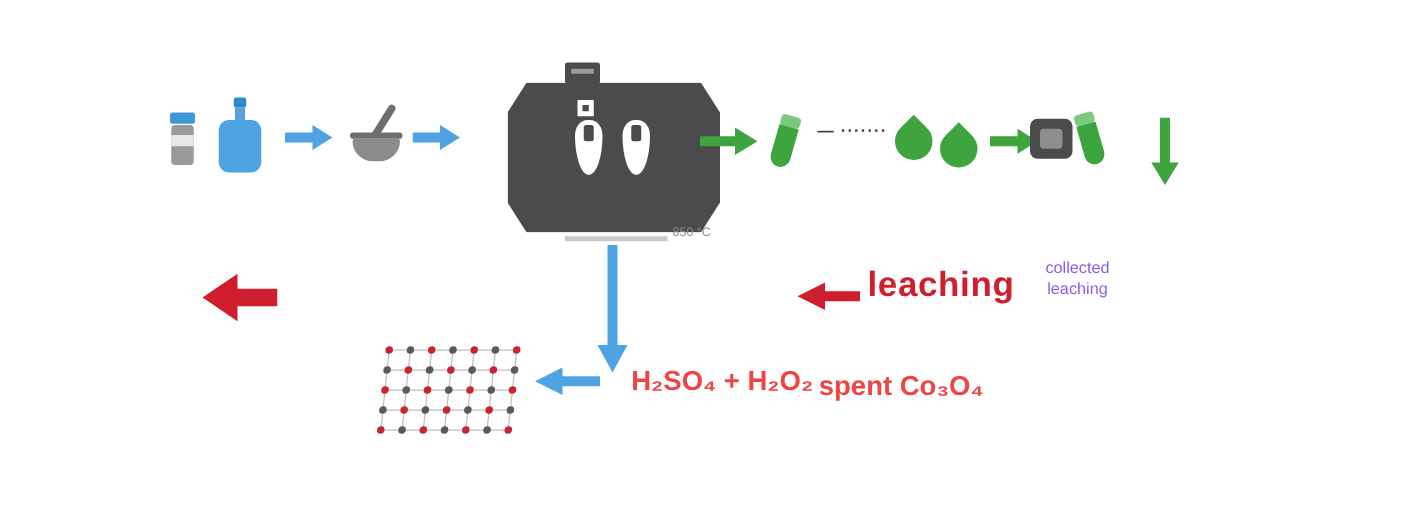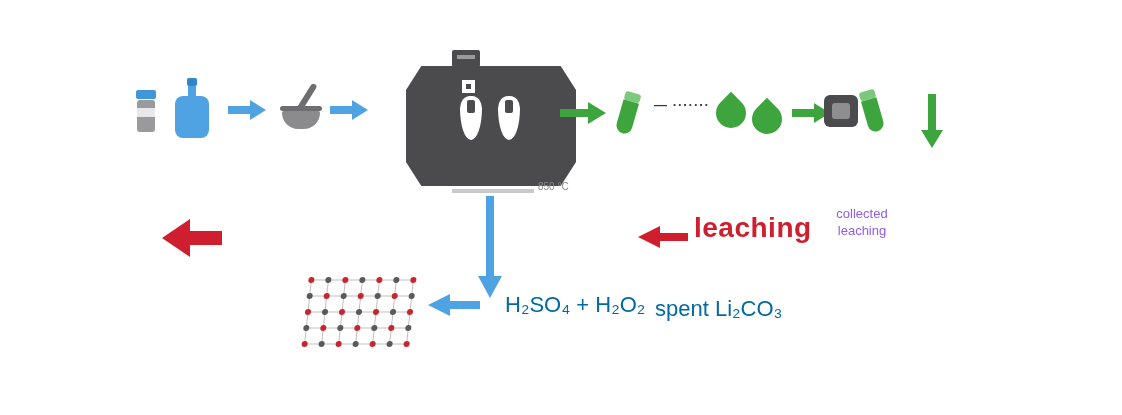--- a/index.html
+++ b/index.html
@@ -6,21 +6,21 @@
   .canvas{position:relative;width:1122px;height:415px;background:#ffffff;
           font-family:"Liberation Sans",sans-serif;overflow:hidden}
   .abs{position:absolute}
   .arrow{display:block}
   .c-blue{color:#4FA3E3}
   .c-green{color:#3EA43E}
   .c-red{color:#CF1F2E}
 
   .red-eq{position:absolute;color:#CF1F2E;font-weight:700;font-size:30px;
           letter-spacing:.5px;white-space:nowrap}
-  .red-sub{position:absolute;color:#0369a1;font-weight:400;font-size:22px;white-space:nowrap}
+  .red-sub{position:absolute;color:#ef4444;font-weight:700;font-size:22px;white-space:nowrap}
   .gray-text{position:absolute;color:#8b5cf6;font-size:13px;line-height:1.3;text-align:center}
   .tiny-label{position:absolute;color:#8a8a8c;font-size:10px;white-space:nowrap}
   .legend{position:absolute;color:#3a3a3c;font-size:13px;font-weight:700;
           letter-spacing:1px;white-space:nowrap}
 
   
   .jar{left:136px;top:90px;width:20px;height:42px}
   .jar .cap{position:absolute;left:0;top:0;width:20px;height:9px;background:#3f97d8;border-radius:2px}
   .jar .body{position:absolute;left:1px;top:10px;width:18px;height:32px;background:#9a9a9c;border-radius:3px}
   .jar .band{position:absolute;left:1px;top:18px;width:18px;height:9px;background:#e8e8ea}
@@ -247,15 +247,15 @@
     </svg>
 
   <div class="abs c-blue" style="left:428px;top:290px">
     <svg class="arrow" width="52" height="30" viewBox="0 0 52 30">
       <polygon points="52,11 22,11 22,4 0,15 22,26 22,19 52,19" fill="currentColor"></polygon>
     </svg>
   </div>
 
   <div class="red-sub" style="left:505px;top:292px">H₂SO₄ + H₂O₂</div>
 
-  <div class="red-sub" style="left:655px;top:296px">spent Li₂CO₃</div>
+  <div class="red-sub" style="left:655px;top:296px">spent Co₃O₄</div>
 
 </div>
 
 </body></html>

